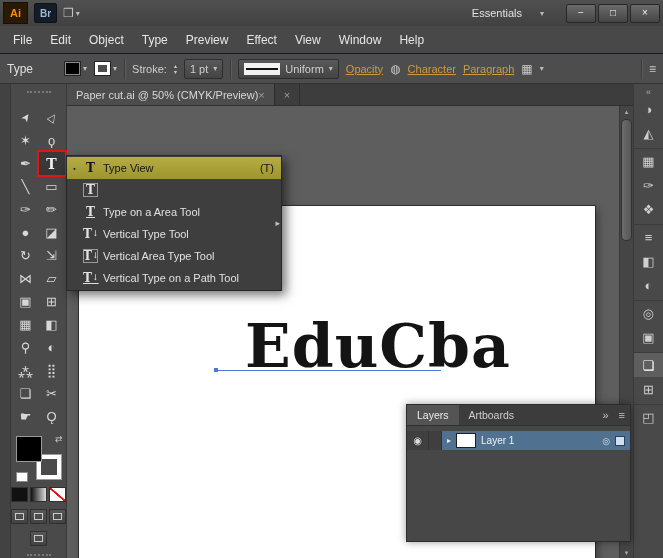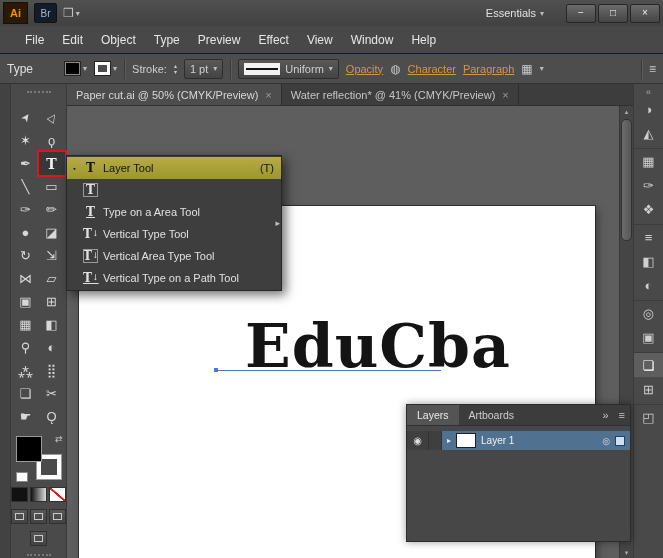--- a/index.html
+++ b/index.html
@@ -5,34 +5,34 @@
   html,body{margin:0;padding:0;background:#2b2b2b;}
   .app{position:relative;width:663px;height:558px;background:#535353;overflow:hidden;
        font-family:"Liberation Sans",sans-serif;font-size:11px;color:#ddd;user-select:none;}
 
   
   .titlebar{position:absolute;top:0;left:0;right:0;height:26px;
     background:linear-gradient(#505050,#414141);border-bottom:1px solid #2f2f2f;
     display:flex;align-items:center;padding:0 3px;gap:6px;}
   .ai-badge{width:23px;height:20px;background:#2a1a05;color:#ff8a00;font-weight:bold;font-size:11px;
     display:flex;align-items:center;justify-content:center;border:1px solid #151008;border-radius:0;}
-  .br-badge{width:21px;height:18px;background:#141c28;color:#9db8d6;font-weight:normal;font-size:10px;
+  .br-badge{width:21px;height:18px;background:#141c28;color:#9db8d6;font-weight:bold;font-size:10px;
     display:flex;align-items:center;justify-content:center;border:1px solid #0d1218;border-radius:2px;}
   .ws-switch{display:flex;align-items:center;gap:2px;color:#c2c2c2;font-size:12px;}
   .tb-spacer{flex:1;}
-  .ws-group{display:flex;align-items:center;gap:4px;margin-right:14px;color:#e2e2e2;font-size:11px;}
+  .ws-group{display:flex;align-items:center;gap:18px;margin-right:14px;color:#e2e2e2;font-size:11px;}
   .caret{font-size:8px;color:#bbb;}
   .win-btns{display:flex;}
   .win-btn{width:28px;height:17px;margin-left:2px;background:linear-gradient(#6b6b6b,#454545);
     border:1px solid #262626;border-radius:2px;display:flex;align-items:center;justify-content:center;
     color:#f2f2f2;font-size:10px;line-height:1;}
 
   
   .menubar{position:absolute;top:26px;left:0;right:0;height:27px;background:#484848;
-    border-bottom:4px solid #0f172a;display:flex;align-items:center;padding:0 16px;}
+    border-bottom:4px solid #0f172a;display:flex;align-items:center;padding:0 4px;}
   .menu-item{padding:0 9px;height:100%;display:flex;align-items:center;font-size:12px;color:#e6e6e6;}
 
   
   .controlbar{position:absolute;top:54px;left:0;right:0;height:29px;background:#4d4d4d;
     border-bottom:1px solid #333;display:flex;align-items:center;padding:0 7px;gap:7px;color:#cfcfcf;}
   .tool-name{font-size:12px;color:#e0e0e0;margin-right:24px;}
   .swgrp{display:flex;align-items:center;gap:2px;}
   .swatch{width:15px;height:13px;border:1px solid #242424;}
   .swatch.fill{background:#000;box-shadow:inset 0 0 0 1px #8a8a8a;}
   .swatch.stroke{background:#4d4d4d;box-shadow:inset 0 0 0 3px #fff;}
@@ -70,21 +70,21 @@
   .mode-btn{width:15px;height:13px;background:linear-gradient(#575757,#434343);border:1px solid #303030;
     display:flex;align-items:center;justify-content:center;font-size:9px;color:#ddd;}
   .mode-btn .in-sq{width:7px;height:5px;border:1px solid #c9c9c9;}
   .mode-btn.black{background:#111;}
   .mode-btn.gradient{background:linear-gradient(90deg,#111,#ddd);}
   .mode-btn.none{background:linear-gradient(to top right,#fff 44%,#d61a1a 46%,#d61a1a 54%,#fff 56%);}
 
   
   .workarea{flex:1;display:flex;flex-direction:column;position:relative;min-width:0;}
   .tabbar{height:21px;background:#3d3d3d;border-bottom:1px solid #2f2f2f;display:flex;}
-  .tab{display:flex;align-items:center;gap:7px;padding:0 9px;font-size:11px;color:#c6c6c6;
+  .tab{display:flex;align-items:center;padding:0 9px;font-size:11px;color:#c6c6c6;
     border-right:1px solid #2e2e2e;white-space:nowrap;}
   .tab.active{background:#4d4d4d;color:#d8d8d8;}
   .tab .close{font-size:11px;color:#9c9c9c;}
   .canvas{flex:1;position:relative;background:#5e5e5e;overflow:hidden;}
   .artboard{position:absolute;left:12px;top:100px;width:516px;height:370px;background:#fff;
     box-shadow:0 0 0 1px rgba(0,0,0,.45),3px 3px 8px rgba(0,0,0,.35);}
   .headline{position:absolute;left:12px;top:205px;width:616px;padding-right:18px;box-sizing:border-box;
     text-align:center;font-family:"DejaVu Serif",serif;font-weight:bold;font-size:60px;
     color:#141414;letter-spacing:1px;}
   .baseline{position:absolute;left:150px;top:264px;width:224px;height:1px;background:#4a78d8;}
@@ -282,21 +282,20 @@
       </div>
     </div>
 
     <div class="workarea">
       <div class="tabbar">
         <div class="tab active">
           <span>Paper cut.ai @ 50% (CMYK/Preview)</span>
           <span class="close">×</span>
         </div>
         <div class="tab">
-          <span>Water reflection* @ 41% (CMYK/Preview)</span>
           <span class="close">×</span>
         </div>
       </div>
       <div class="canvas">
         <div class="artboard"></div>
         <div class="headline">EduCba</div>
         <div class="baseline-anchor"></div>
         <div class="baseline"></div>
         <div class="vscroll">
           <span class="sb-arrow">▴</span>
@@ -321,21 +320,21 @@
       <div class="dock-ico sep open">❏</div>
       <div class="dock-ico">⊞</div>
       <div class="dock-ico sep">◰</div>
     </div>
   </div>
 
   <div class="type-menu">
     <div class="tm-row selected">
       <span class="tm-marker">▪</span>
       <span class="tm-icon">T</span>
-      <span class="tm-label">Layer Tool</span>
+      <span class="tm-label">Type View</span>
       <span class="tm-shortcut">(T)</span>
     </div>
     <div class="tm-row area">
       <span class="tm-marker"></span>
       <span class="tm-icon">T</span>
       <span class="tm-shortcut"></span>
     </div>
     <div class="tm-row path">
       <span class="tm-marker"></span>
       <span class="tm-icon">T</span>

